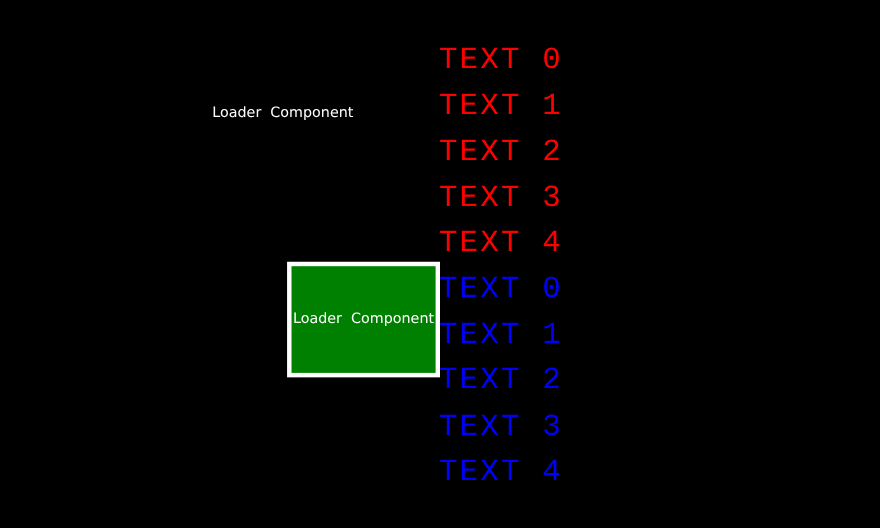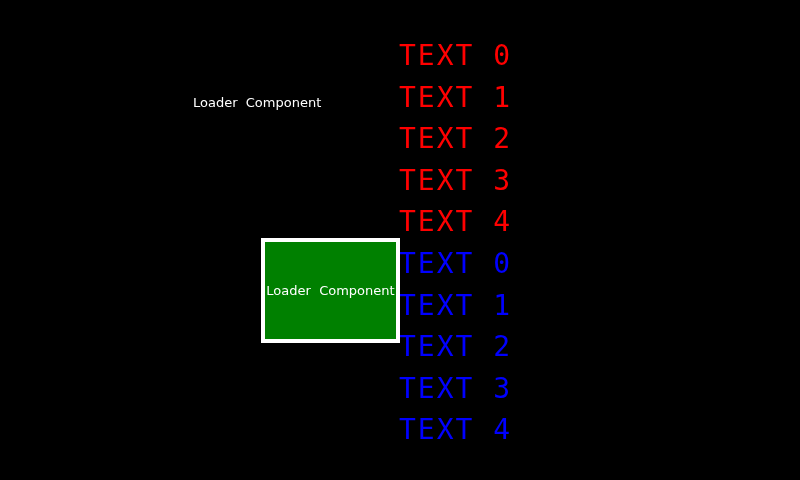--- a/index.html
+++ b/index.html
@@ -45,20 +45,21 @@
     top: 35px;
     font-family: "DejaVu Sans Mono", "Liberation Mono", monospace;
     font-size: 28px;
     letter-spacing: 2px;
     z-index: 1;
   }
   .text-list .row {
     height: 41.6px;
     line-height: 41.6px;
     white-space: pre;
+    font-family: Liberation Mono, monospace;
   }
 </style>
 </head>
 <body>
 
 <div class="screen" style="background-color: rgb(0, 0, 0);">
 
   <div class="loader-label" style="color: rgb(255, 255, 255);">Loader  Component</div>
 
   <div class="loader-box" style="background-color: rgb(0, 128, 0); border-color: rgb(255, 255, 255);">

